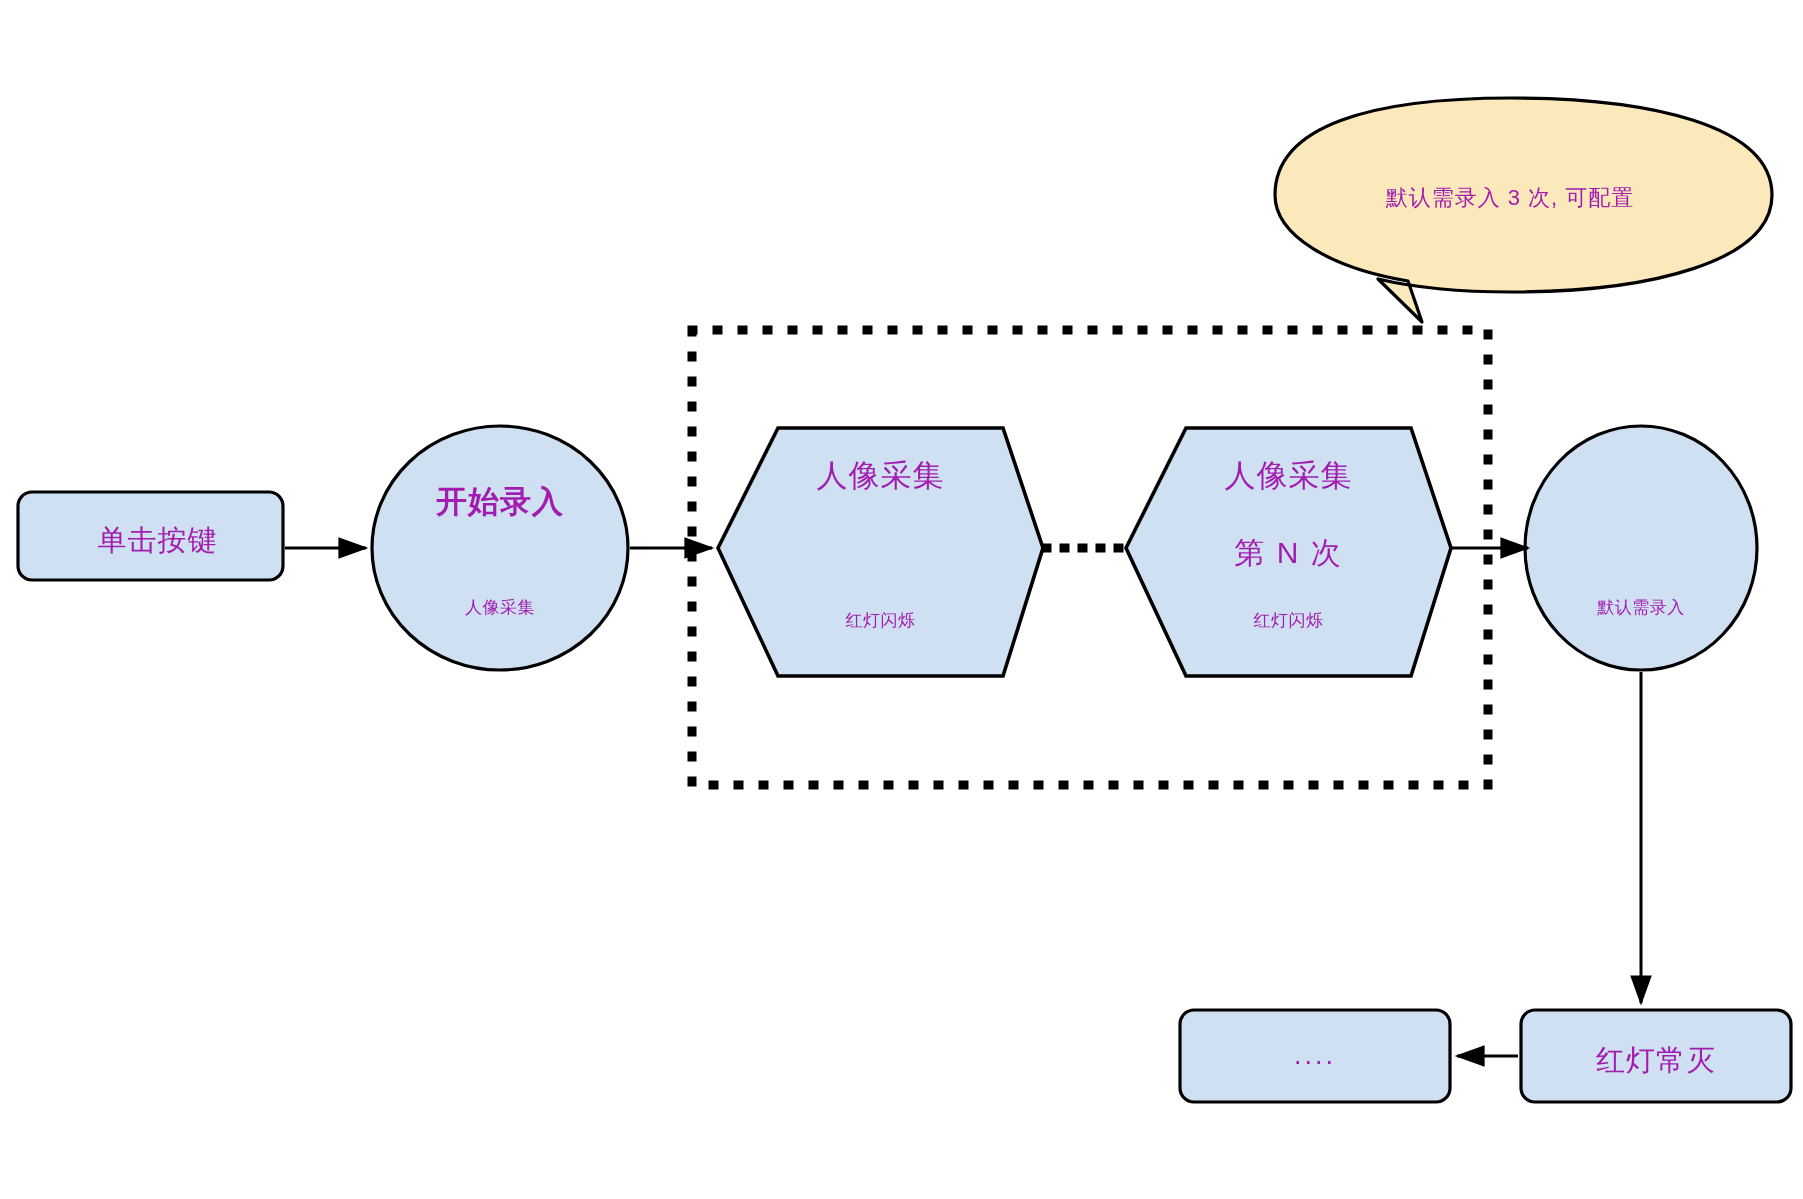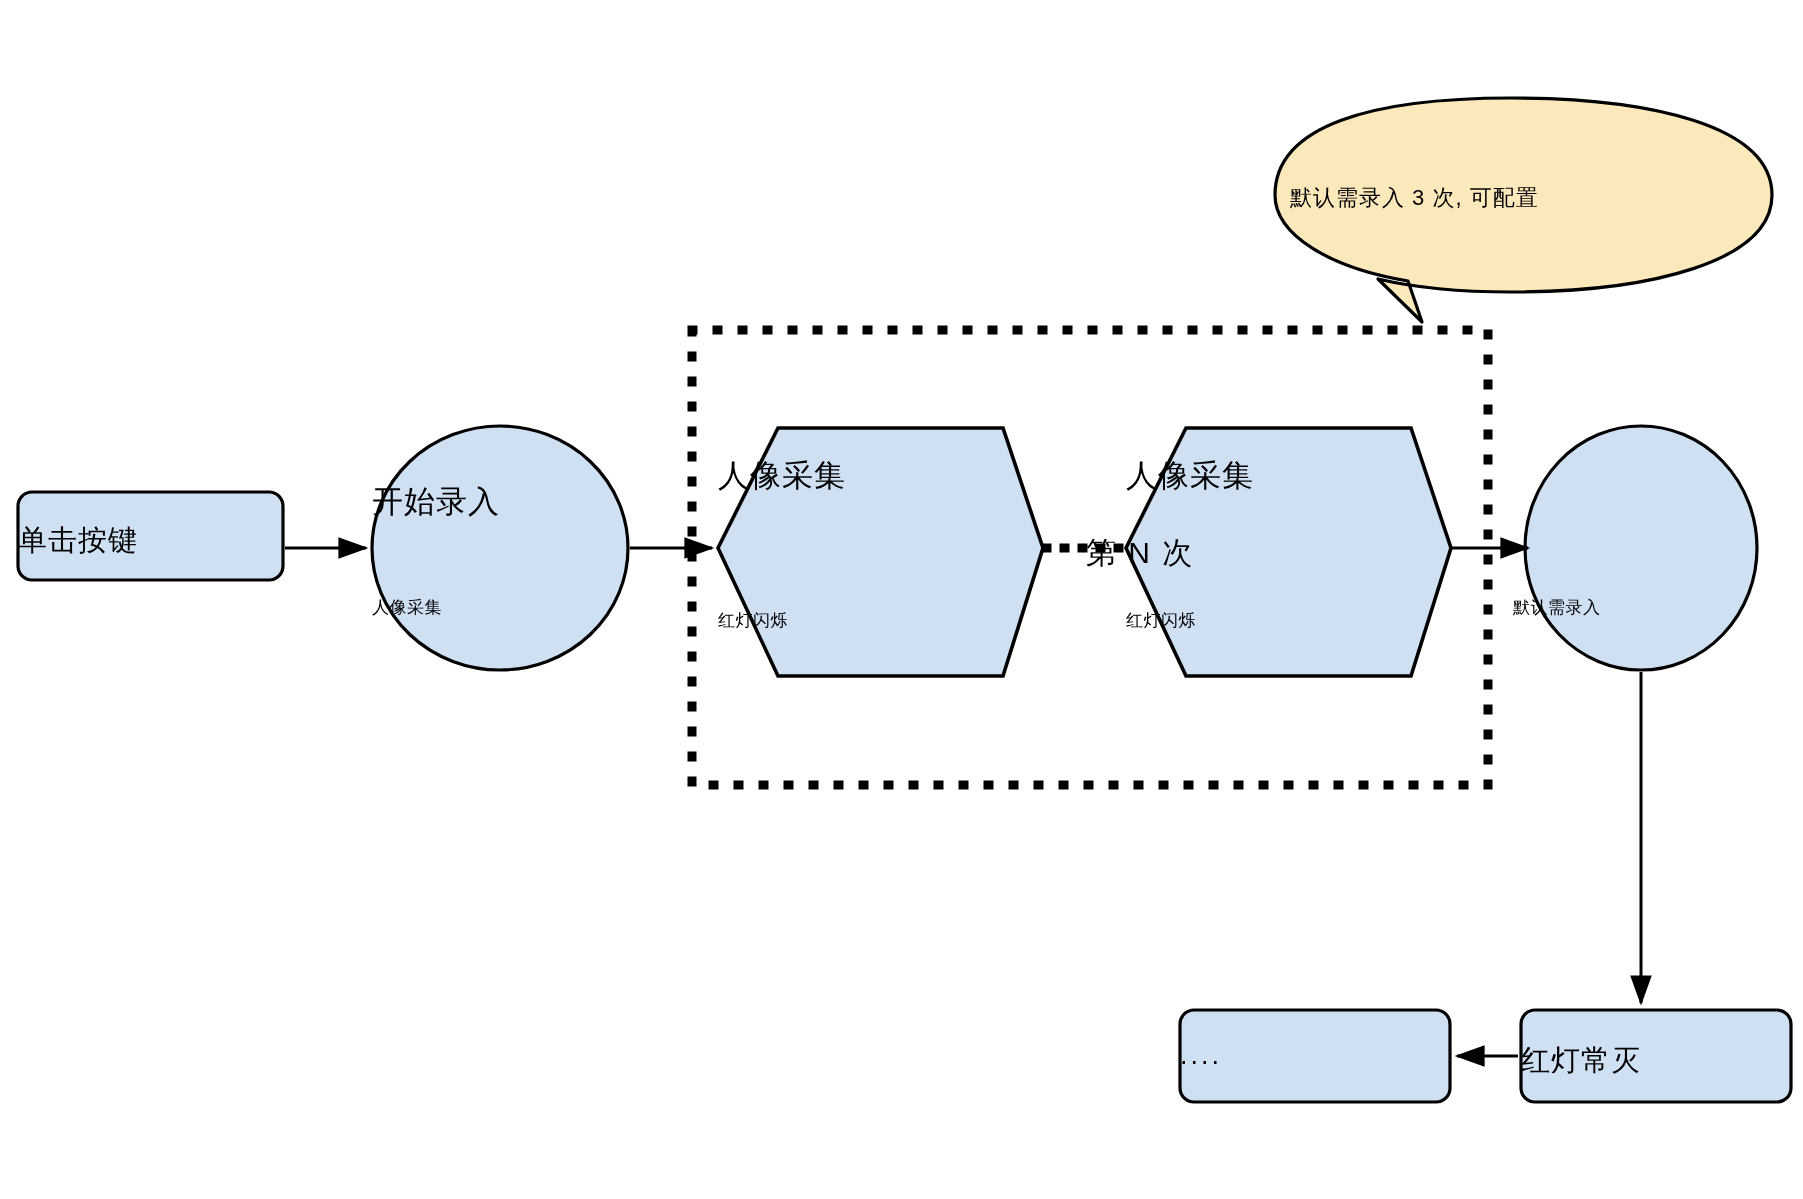--- a/index.html
+++ b/index.html
@@ -22,23 +22,24 @@
   }
   svg.layer {
     position: absolute;
     left: 0;
     top: 0;
     width: 1803px;
     height: 1199px;
   }
   .node-text {
     position: absolute;
+    text-align: center;
     pointer-events: none;
     white-space: nowrap;
-    color: #000000;
+    color: #a21caf;
   }
   .title-lg {
     font-size: 31px;
     letter-spacing: 1px;
   }
   .title-sub {
     font-size: 30px;
     letter-spacing: 2px;
   }
   .small-note {
@@ -106,28 +107,28 @@
 
     <line x1="1452" y1="548" x2="1528" y2="548" stroke="#000000" stroke-width="3" marker-end="url(#arrow)"></line>
 
     <line x1="1641" y1="672" x2="1641" y2="1003" stroke="#000000" stroke-width="3" marker-end="url(#arrow)"></line>
 
     <line x1="1518" y1="1056" x2="1457" y2="1056" stroke="#000000" stroke-width="3" marker-end="url(#arrow)"></line>
   </svg>
 
   <div class="node-text box-label" style="left:18px; top:521px; width:279px;">单击按键</div>
 
-  <div class="node-text title-lg" style="left:372px; top:481px; width:256px;">开始录入</div>
+  <div class="node-text title-lg" style="left:372px; top:481px; width:256px;font-weight:bold;">开始录入</div>
   <div class="node-text small-note" style="left:372px; top:596px; width:256px;">人像采集</div>
 
   <div class="node-text title-lg" style="left:718px; top:455px; width:325px;">人像采集</div>
   <div class="node-text small-note" style="left:718px; top:609px; width:325px;">红灯闪烁</div>
 
   <div class="node-text title-lg" style="left:1126px; top:455px; width:325px;">人像采集</div>
-  <div class="node-text title-sub" style="left:1086px; top:533px; width:325px;">第 N 次</div>
+  <div class="node-text title-sub" style="left:1126px; top:533px; width:325px;">第 N 次</div>
   <div class="node-text small-note" style="left:1126px; top:609px; width:325px;">红灯闪烁</div>
 
   <div class="node-text small-note" style="left:1513px; top:596px; width:256px;">默认需录入</div>
 
   <div class="node-text box-label" style="left:1521px; top:1041px; width:270px;">红灯常灭</div>
 
   <div class="node-text dots-label" style="left:1180px; top:1040px; width:270px;">....</div>
 
   <div class="node-text callout-text" style="left:1290px; top:183px; width:440px;">默认需录入 3 次, 可配置</div>
 

